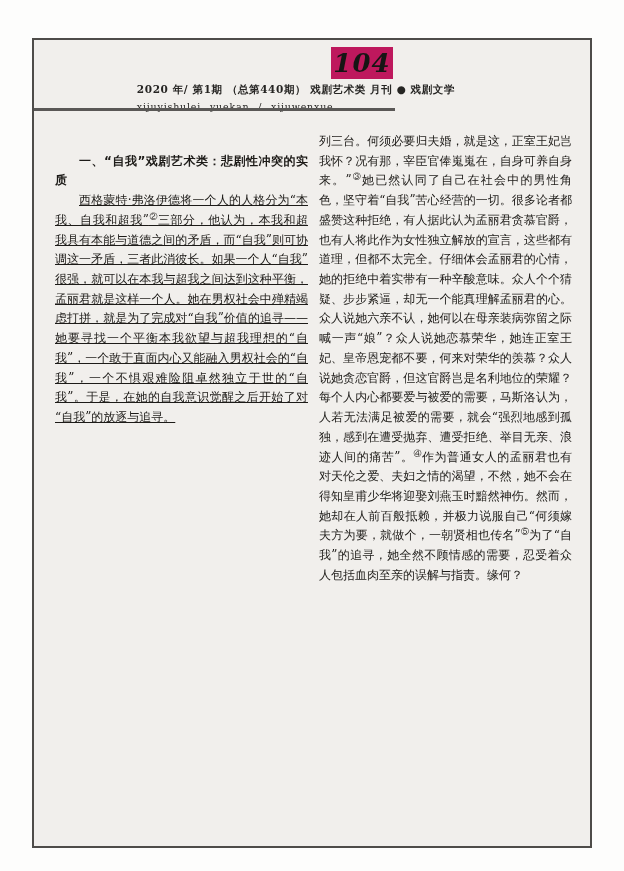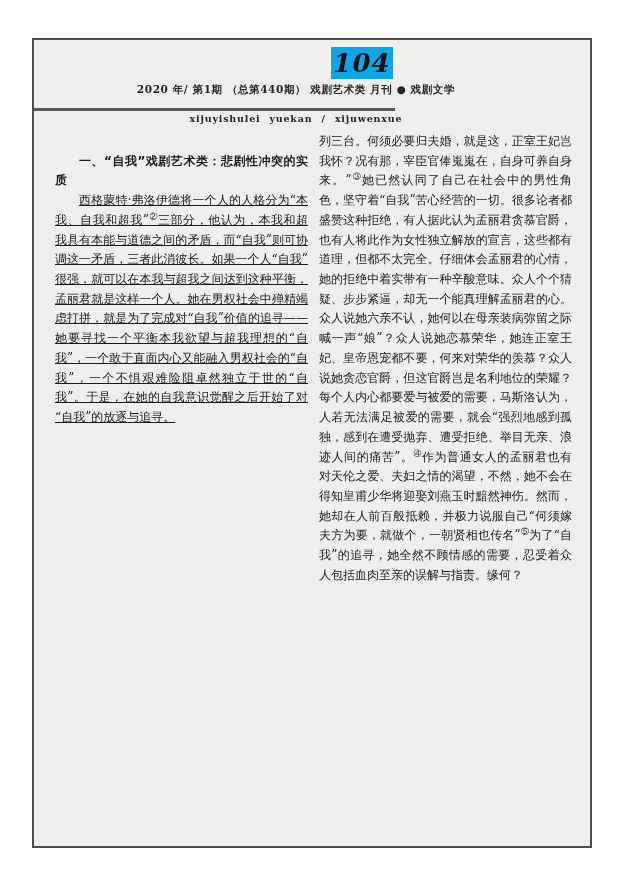--- a/index.html
+++ b/index.html
@@ -28,55 +28,55 @@
     border: 2px solid #4e4c49;
     background: #f1efec;
   }
   
   .page-number-box {
     position: absolute;
     left: 297px;
     top: 7px;
     width: 62px;
     height: 32px;
-    background: #0ea5e9;
+    background: #be185d;
     display: flex;
     align-items: center;
     justify-content: center;
   }
   .page-number-box span {
     font-family: "DejaVu Serif", serif;
     font-style: italic;
     font-weight: bold;
     font-size: 26px;
     color: #161514;
     letter-spacing: 1px;
   }
   
   .header {
     position: absolute;
     top: 43px;
     right: 135px;
-    text-align: center;
+    text-align: left;
     color: #262523;
     white-space: nowrap;
   }
   .header-line1 {
     font-size: 10.5px;
     font-weight: bold;
     letter-spacing: 0.6px;
     line-height: 13px;
   }
   .header-line2 {
     font-size: 9.5px;
-    font-weight: bold;
+    font-weight: normal;
     letter-spacing: 0.8px;
     word-spacing: 5px;
     line-height: 12px;
-    margin-top: 17px;
+    margin-top: 5px;
   }
   
   .header-rule {
     position: absolute;
     left: 0;
     top: 68px;
     width: 361px;
     height: 2.5px;
     background: #5a5856;
   }

